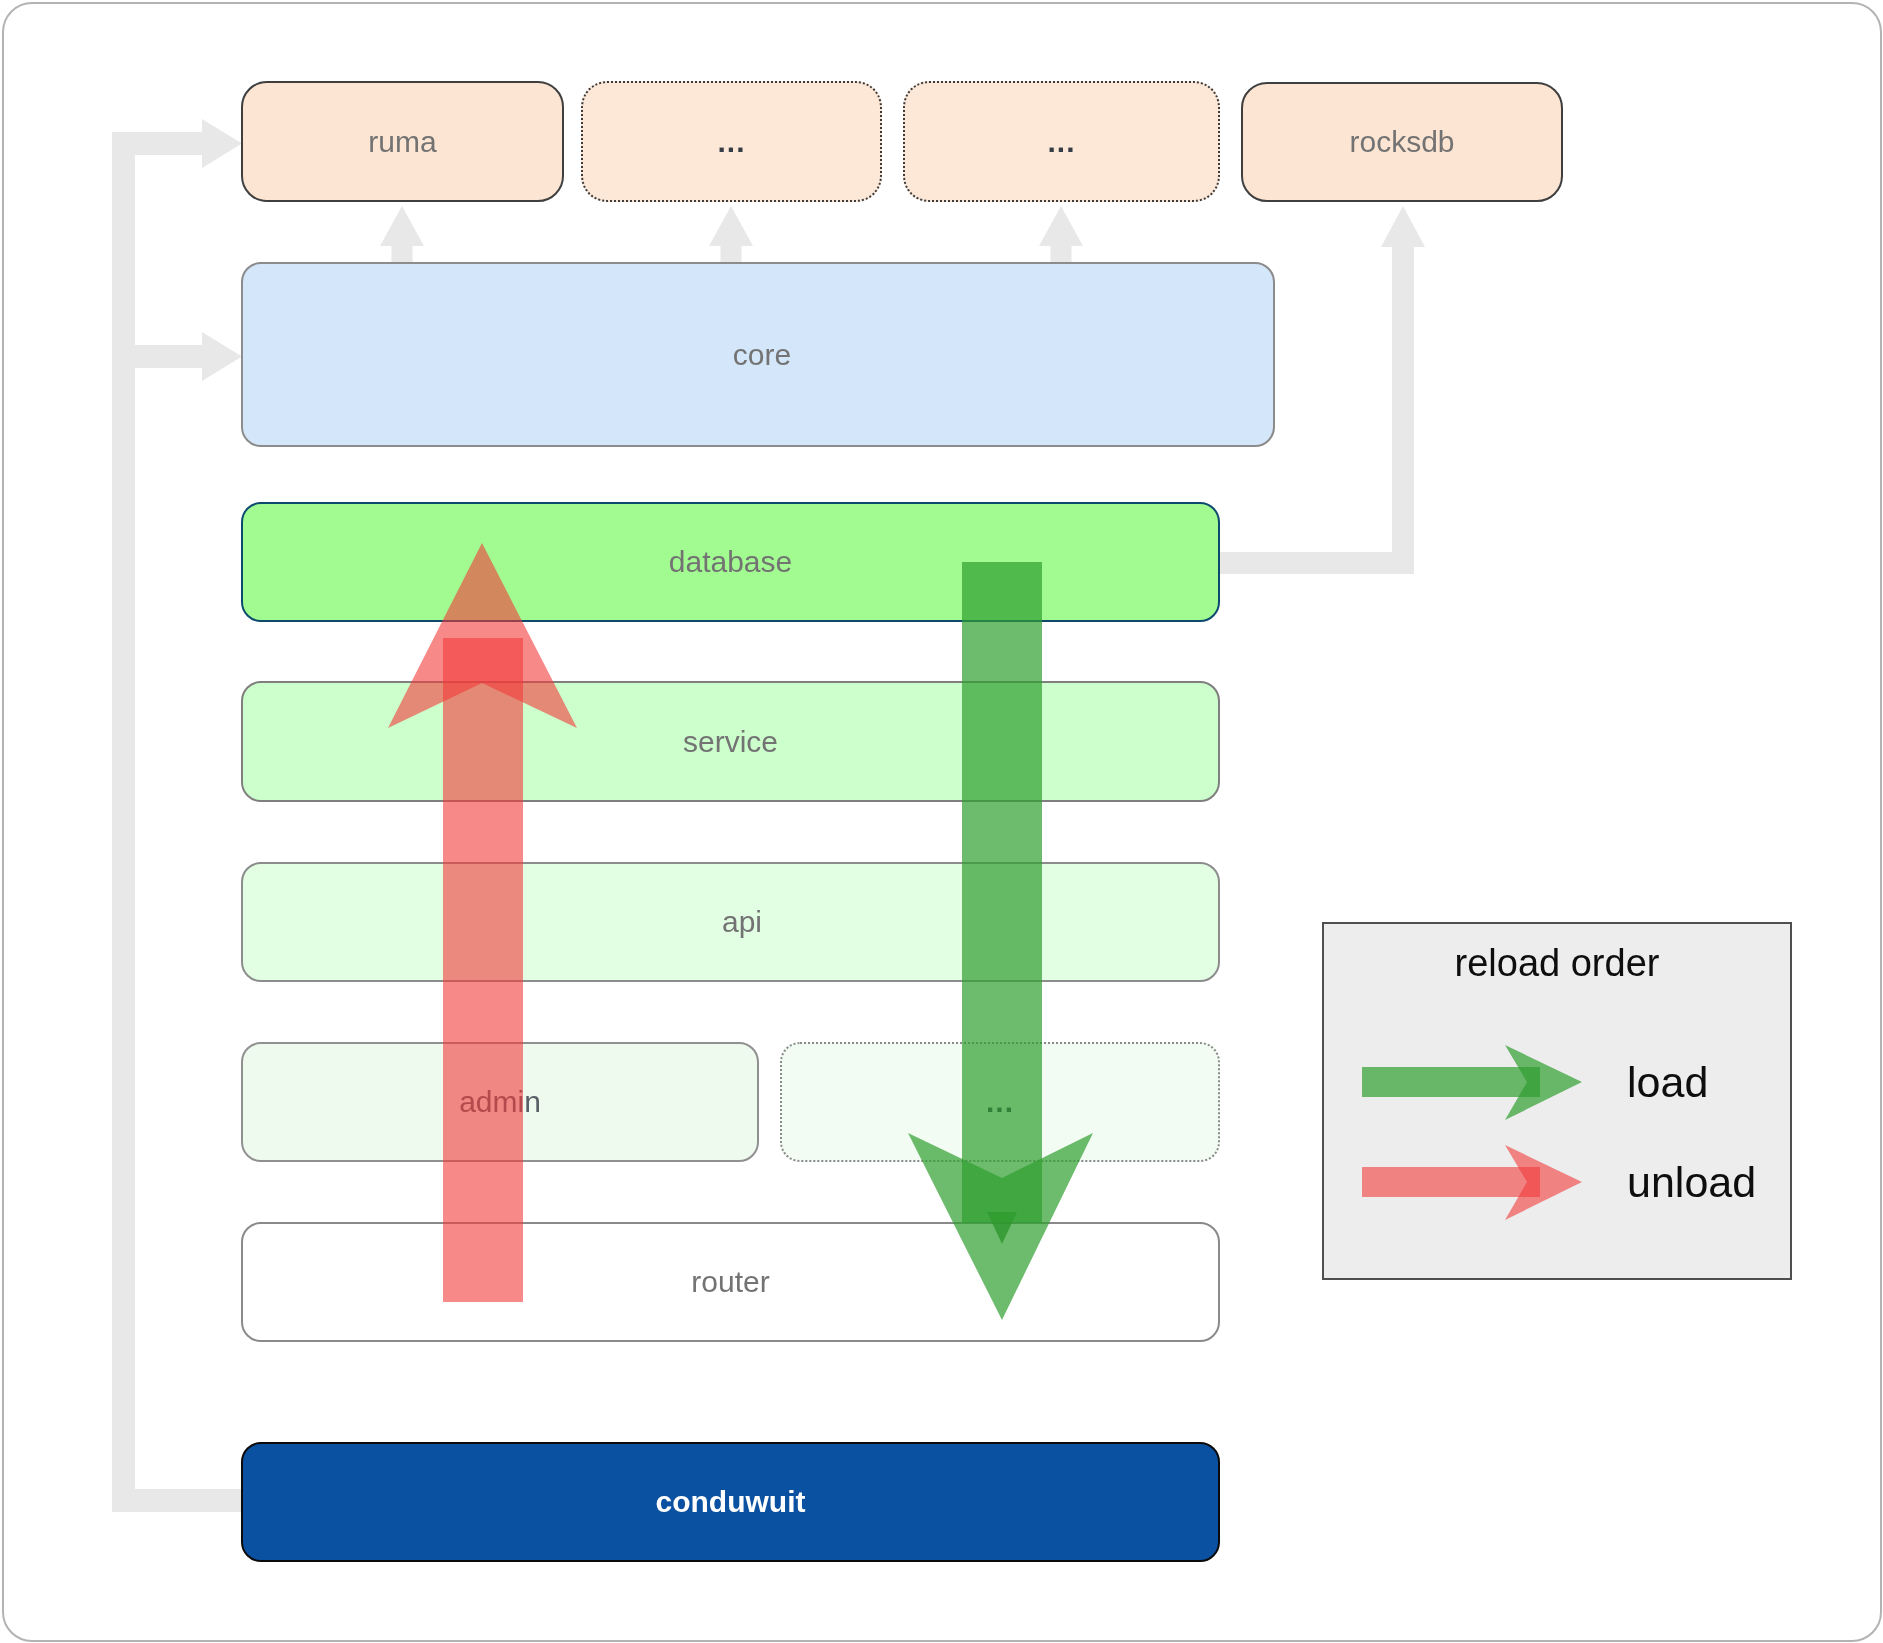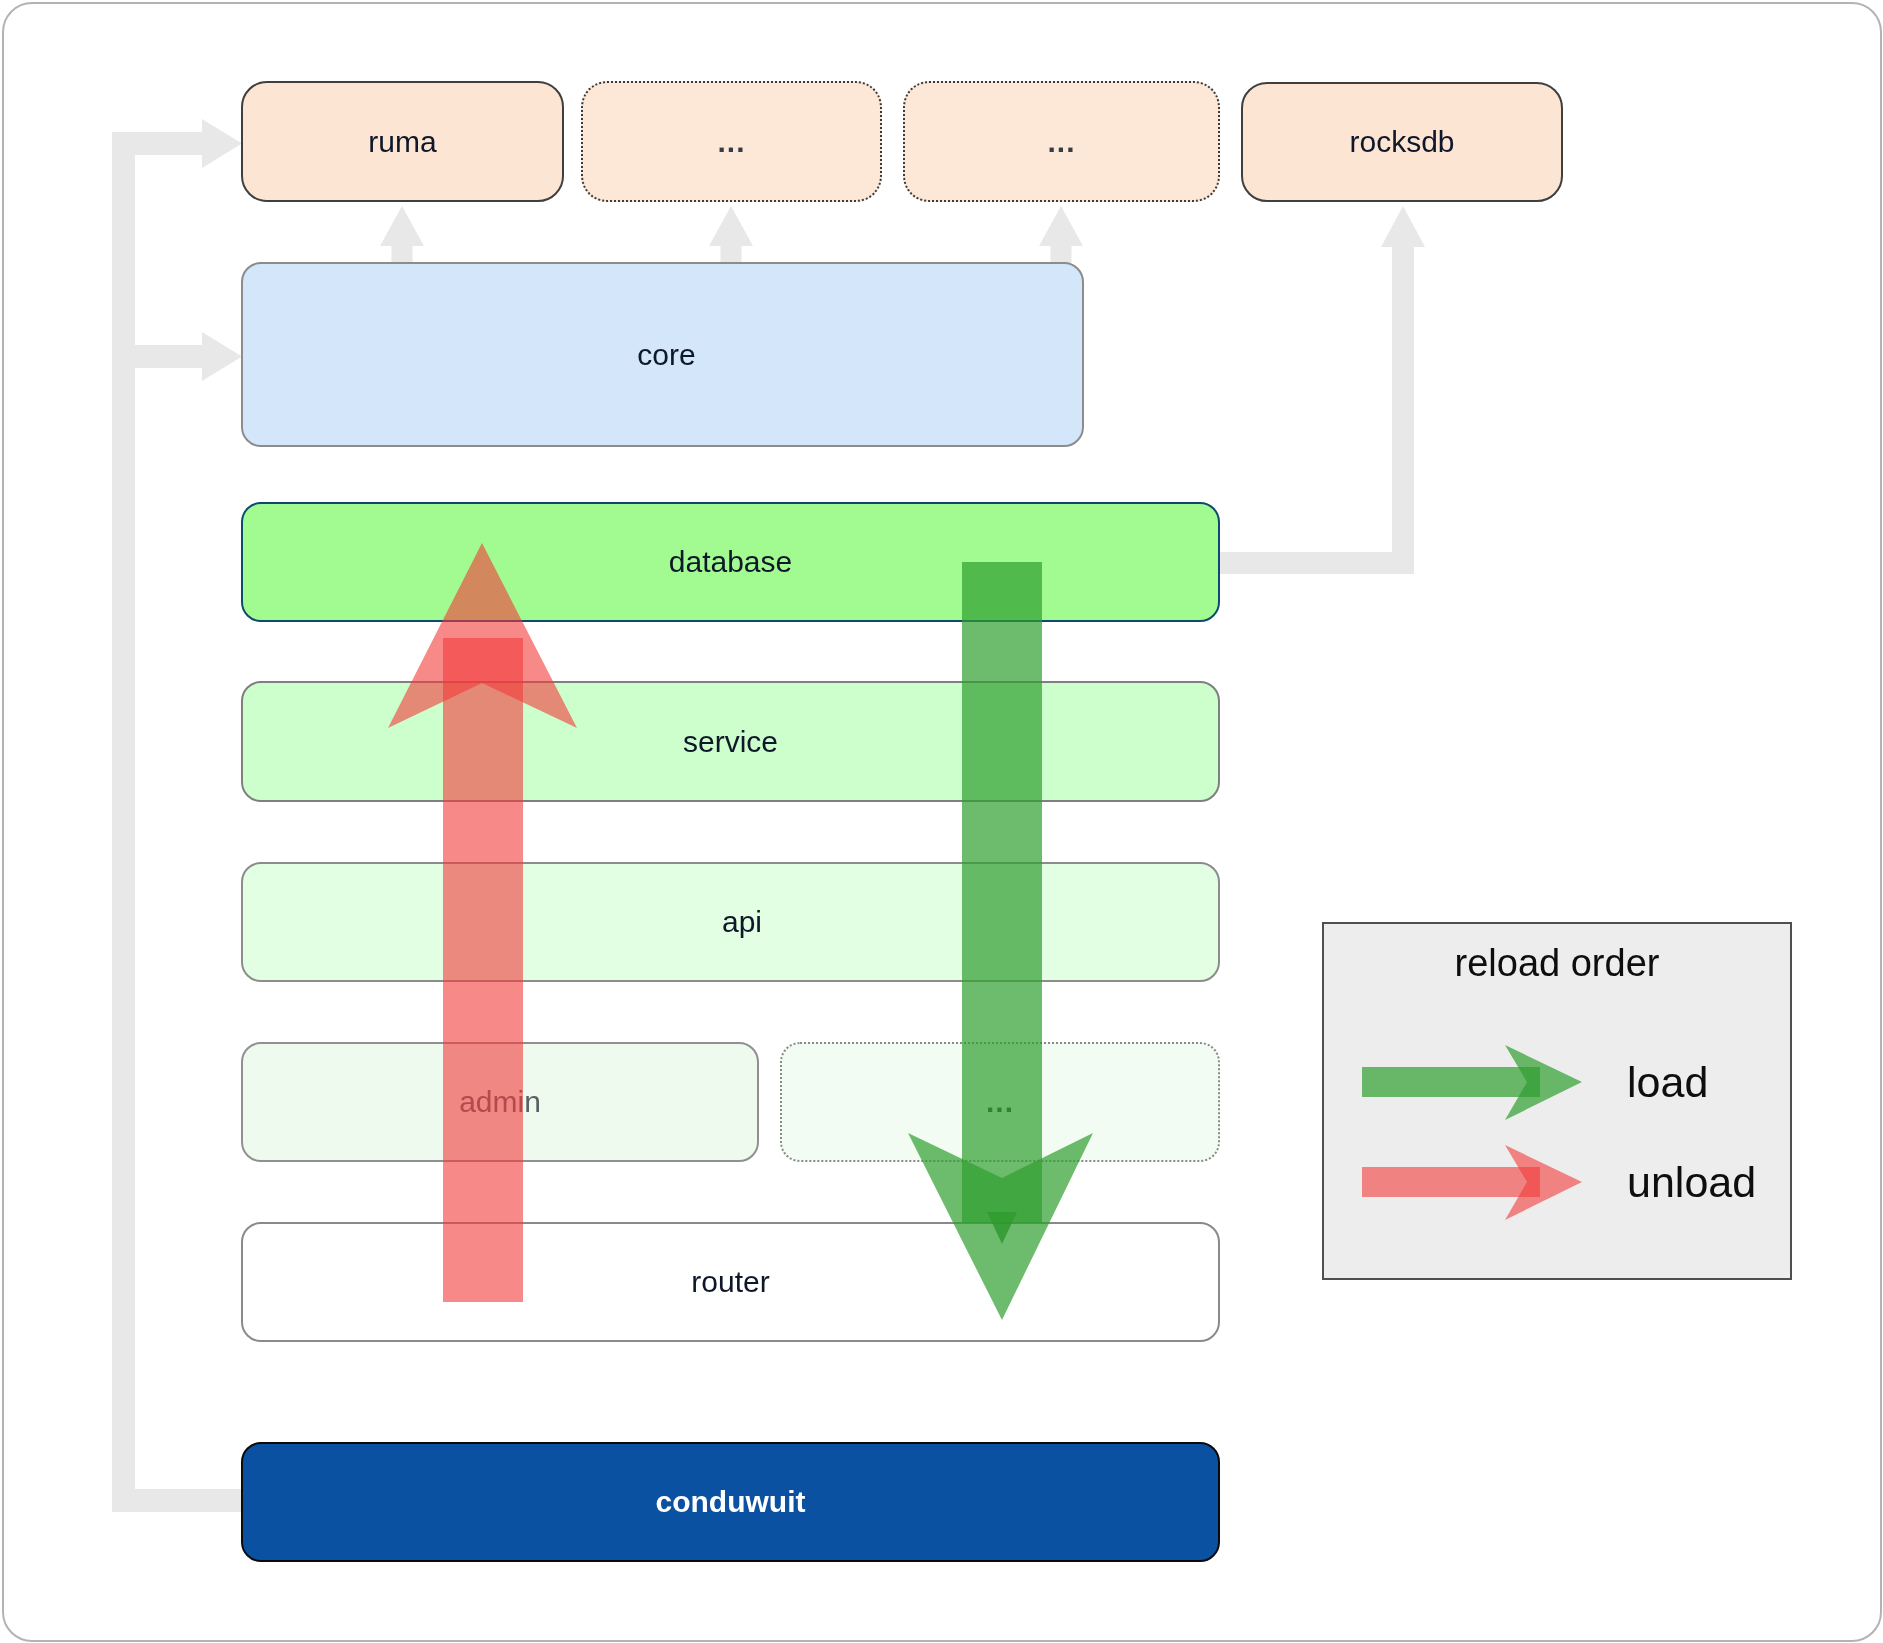--- a/index.html
+++ b/index.html
@@ -8,21 +8,21 @@
     font-family:"Liberation Sans",sans-serif;overflow:hidden;
   }
   #frame{
     position:absolute;left:2px;top:2px;width:1876px;height:1636px;
     border:2.5px solid #b3b3b3;border-radius:30px;pointer-events:none;
   }
   svg.layer{position:absolute;left:0;top:0;}
   .box{
     position:absolute;box-sizing:border-box;border-radius:20px;
     display:flex;align-items:center;justify-content:center;
-    font-size:30px;color:#0f172a;
+    font-size:30px;color:#737373;
   }
   .peach{background:#fce5d2;border:2.5px solid #3f3f3f;border-radius:26px;}
   .peach-dotted{background:#fde8d8;border:2px dotted #3b3b3b;border-radius:26px;}
   .dots{font-weight:700;letter-spacing:1px;color:#353c46;}
   .core{background:#d4e6f9;border:2px solid #8c8c8c;}
   .database{background:#a2fb90;border:2px solid #0c4a6e;}
   .service{background:#ccffcc;border:2px solid #7f7f7f;}
   .api{background:#e3ffe3;border:2px solid #8c8c8c;padding-left:23px;}
   .admin{background:#eefaee;border:2px solid #909090;color:#5a6068;}
   .admin-dotted{background:#f2fcf2;border:2px dotted #8a8a8a;}
@@ -75,21 +75,21 @@
   <div class="box peach-dotted dots" style="left:581px;top:81px;width:301px;height:121px;">
     <span>...</span>
   </div>
   <div class="box peach-dotted dots" style="left:903px;top:81px;width:317px;height:121px;">
     <span>...</span>
   </div>
   <div class="box peach" style="left:1241px;top:82px;width:322px;height:120px;">
     <span>rocksdb</span>
   </div>
 
-  <div class="box core" style="left:241px;top:262px;width:843px;height:185px;padding-left:8px;">
+  <div class="box core" style="left:241px;top:262px;width:1034px;height:185px;padding-left:8px;">
     <span>core</span>
   </div>
 
   <div class="box database" style="left:241px;top:502px;width:979px;height:120px;">
     <span>database</span>
   </div>
 
   <div class="box service" style="left:241px;top:681px;width:979px;height:121px;">
     <span>service</span>
   </div>

